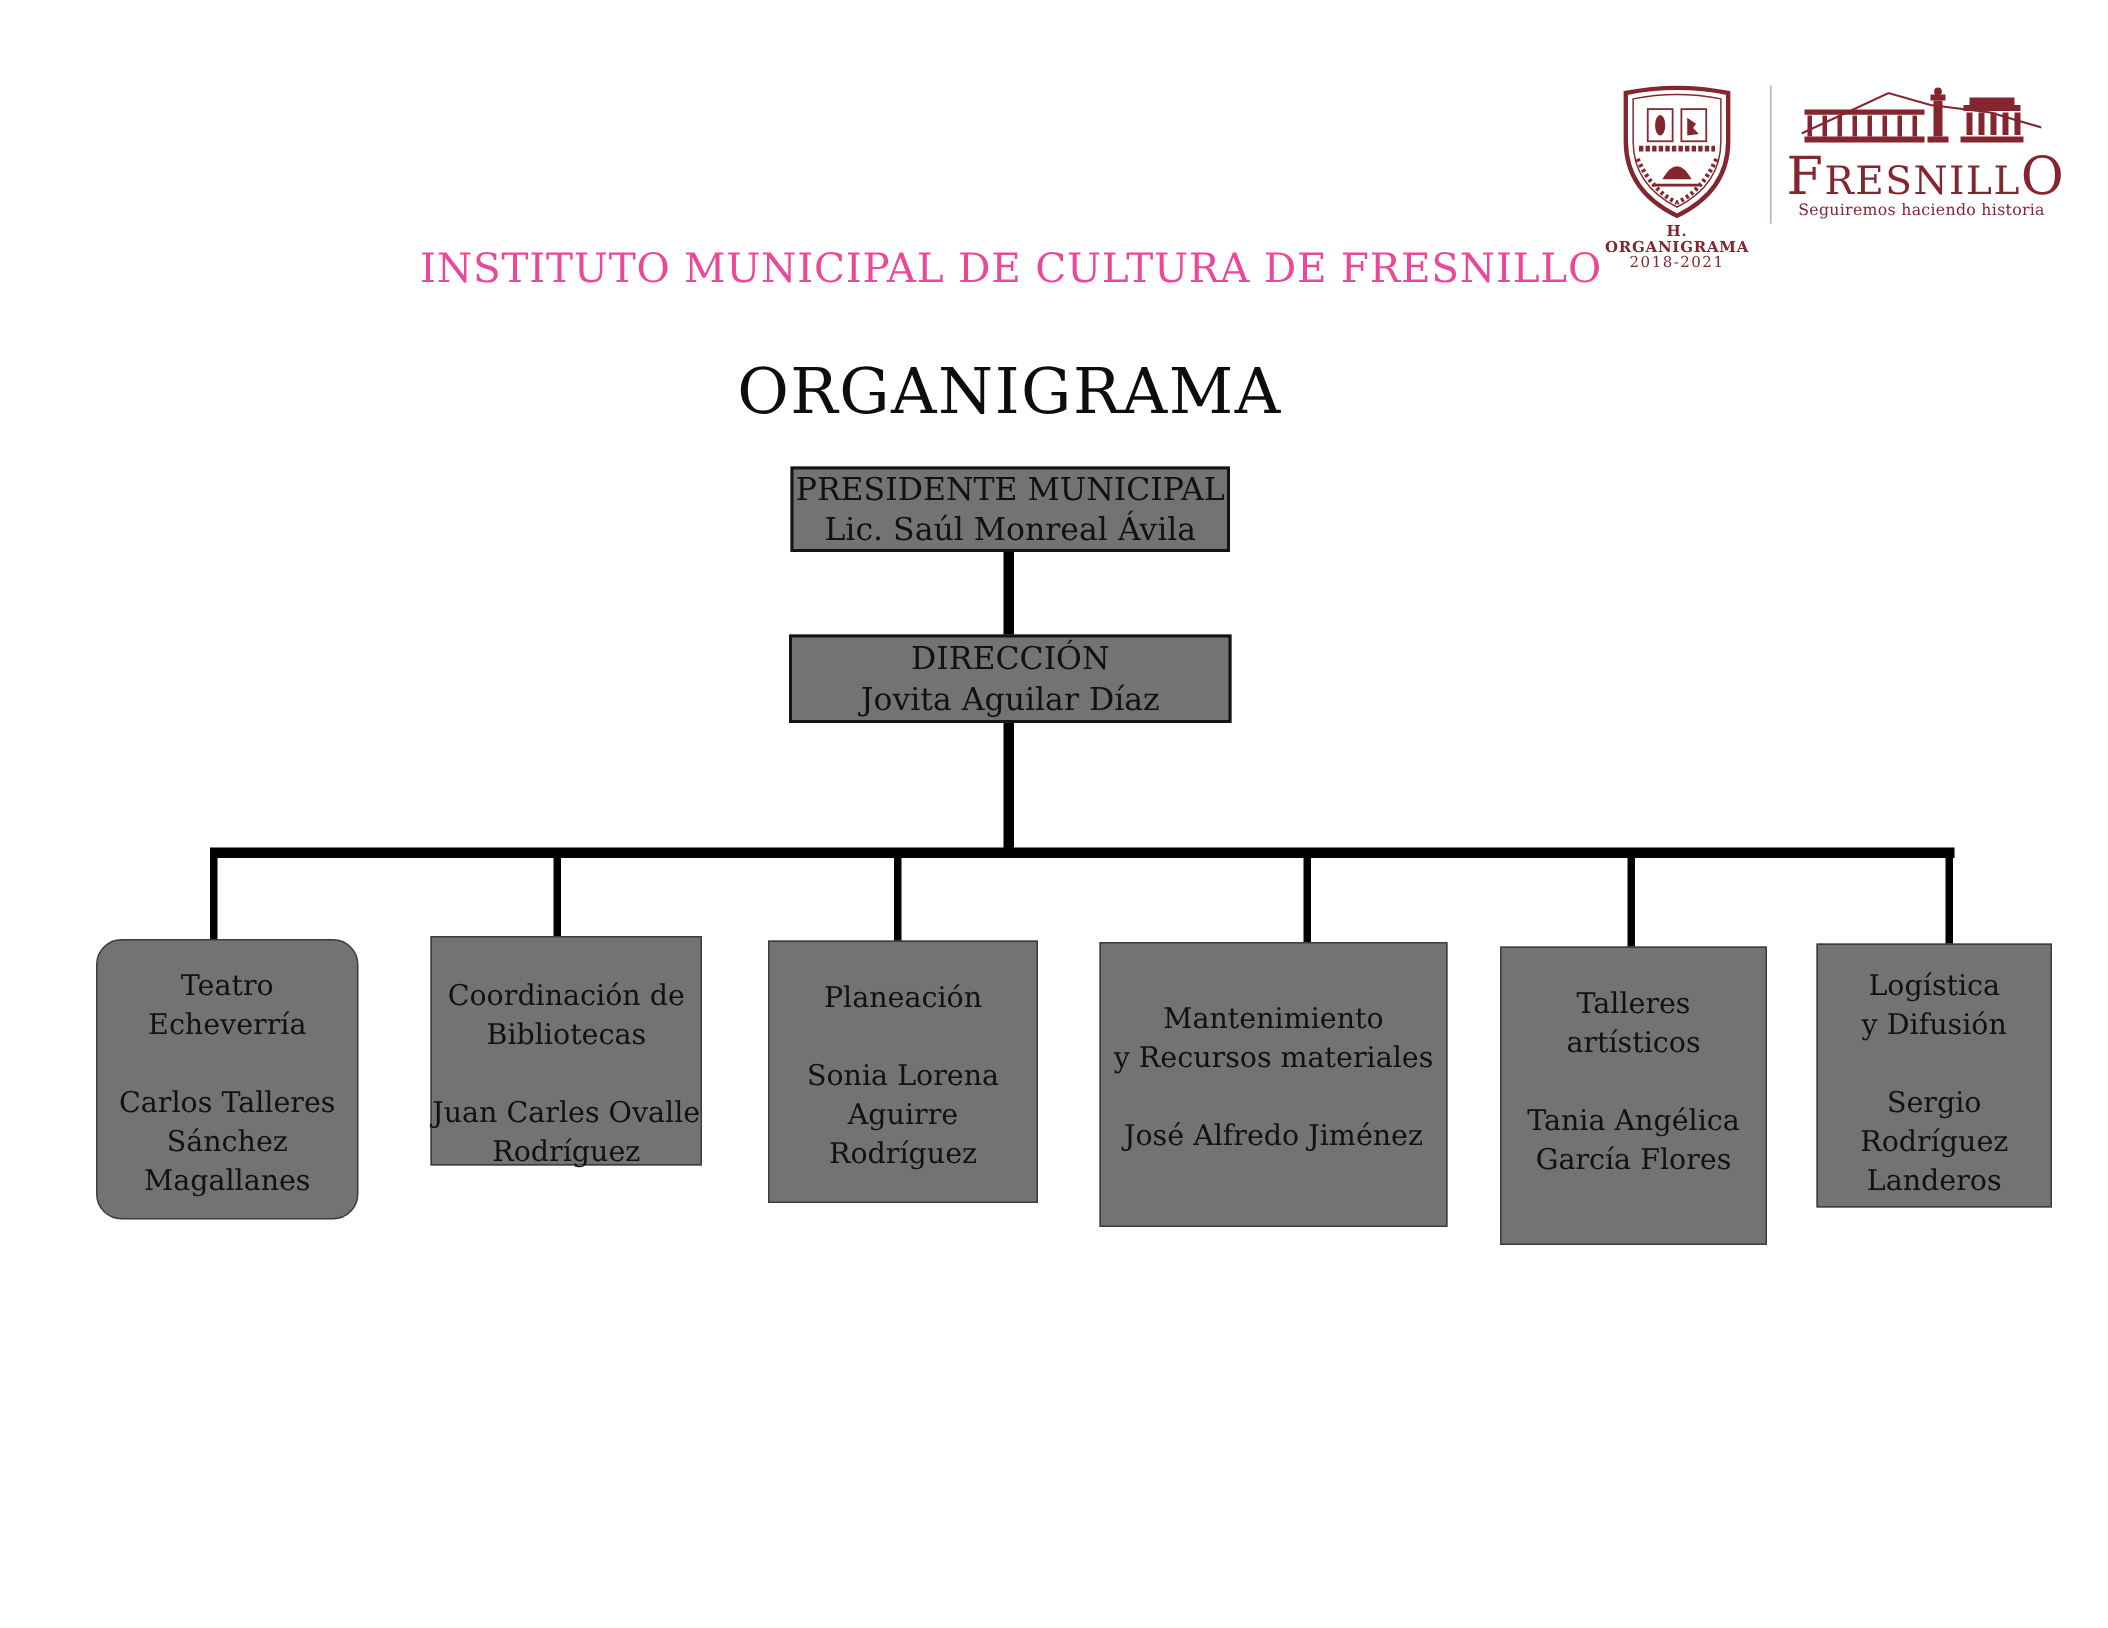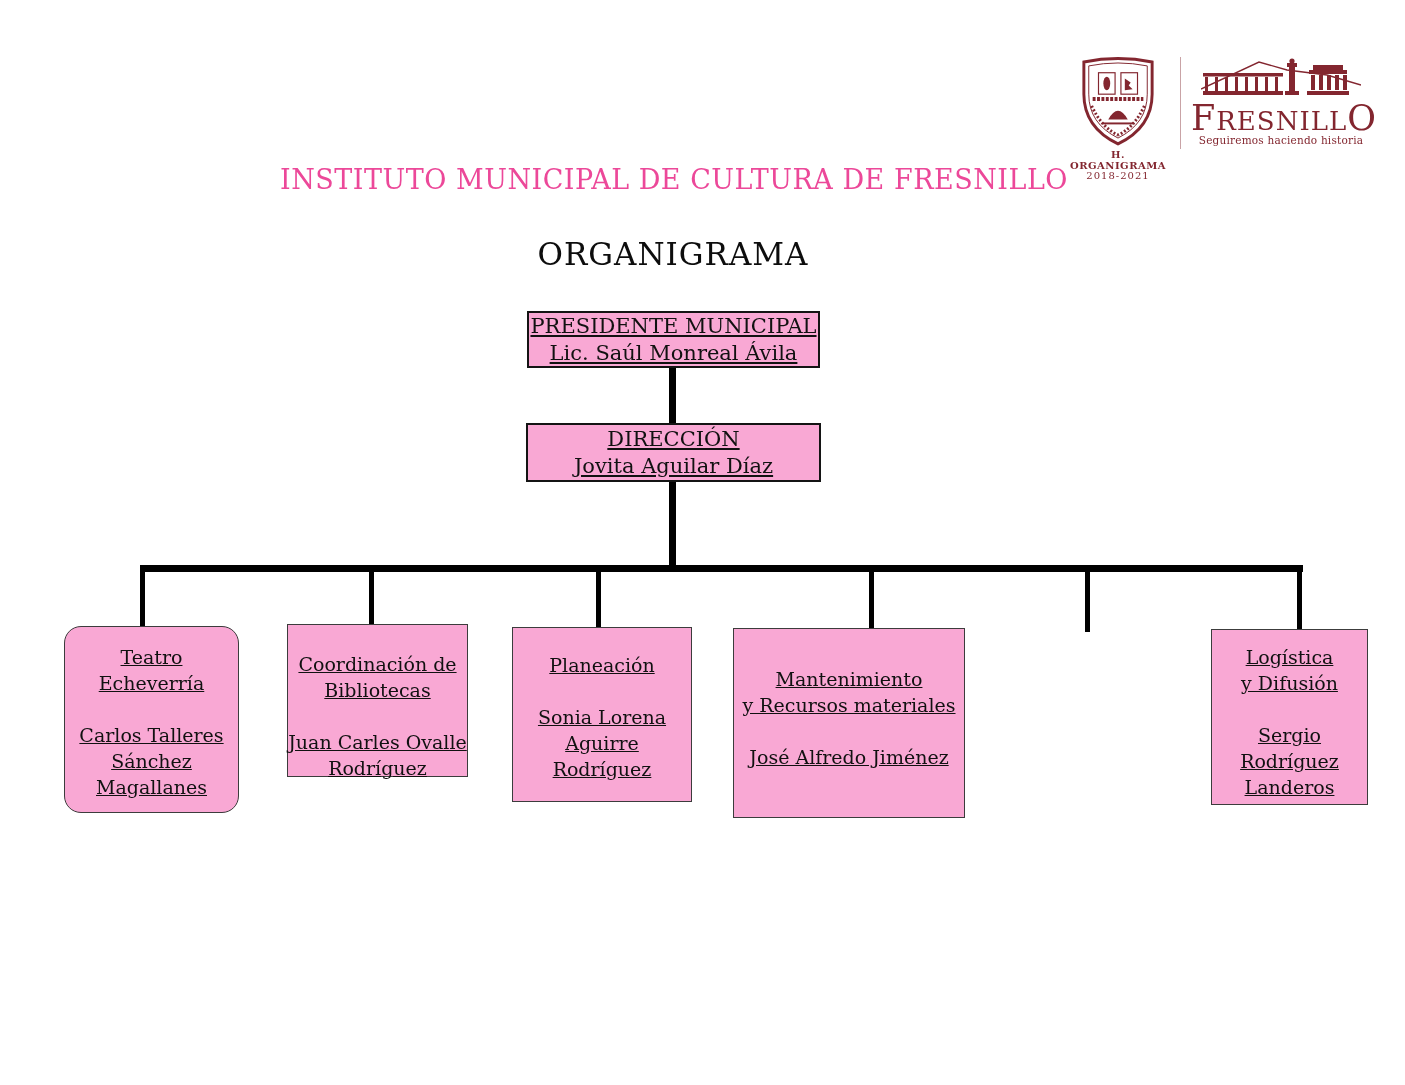--- a/index.html
+++ b/index.html
@@ -18,24 +18,24 @@
   .fres{width:180px;text-align:center;color:#83262f;}
   .fres svg{display:block;margin:0 auto;}
   .fres-name{font-size:26px;line-height:26px;letter-spacing:1px;white-space:nowrap;margin-top:-2px;}
   .fres-name .bigcap{font-size:35px;}
   .fres-tagline{font-size:10.5px;margin-top:0px;letter-spacing:.2px;}
 
   
   .main-title{position:absolute;left:0;top:164px;width:1348px;text-align:center;
               font-size:27px;letter-spacing:.5px;color:#ec4899;}
   .sub-title{position:absolute;left:0;top:236px;width:1346px;text-align:center;
-             font-size:31px;letter-spacing:1px;color:#0d0d0d;}
+             font-size:42px;letter-spacing:1px;color:#0d0d0d;}
 
   
-  .node{position:absolute;background:#f9a8d4;box-sizing:border-box;text-align:center;text-decoration:underline;}
+  .node{position:absolute;background:#737373;box-sizing:border-box;text-align:center;}
   .node .role,.node .person{display:block;white-space:pre-line;}
 
   .top-node{border:2px solid #141414;display:flex;flex-direction:column;justify-content:center;
             font-size:21px;line-height:27px;}
   .pres{left:527px;top:311px;width:293px;height:57px;}
   .dir{left:526px;top:423px;width:295px;height:59px;}
 
   .dept{border:1px solid #3c3c3c;font-size:19px;line-height:26px;}
   .dept .person{margin-top:26px;}
   .b1{left:64px;top:626px;width:175px;height:187px;padding-top:17px;border-radius:17px;}
@@ -155,20 +155,26 @@
   <div class="node dept b3">
     <span class="role">Planeación</span>
     <span class="person">Sonia Lorena
 Aguirre Rodríguez</span>
   </div>
   <div class="node dept b4">
     <span class="role">Mantenimiento
 y Recursos materiales</span>
     <span class="person">José Alfredo Jiménez</span>
   </div>
+  <div class="node dept b5">
+    <span class="role">Talleres
+artísticos</span>
+    <span class="person">Tania Angélica
+García Flores</span>
+  </div>
   <div class="node dept b6">
     <span class="role">Logística
 y Difusión</span>
     <span class="person">Sergio
 Rodríguez
 Landeros</span>
   </div>
 
 </div>
 

